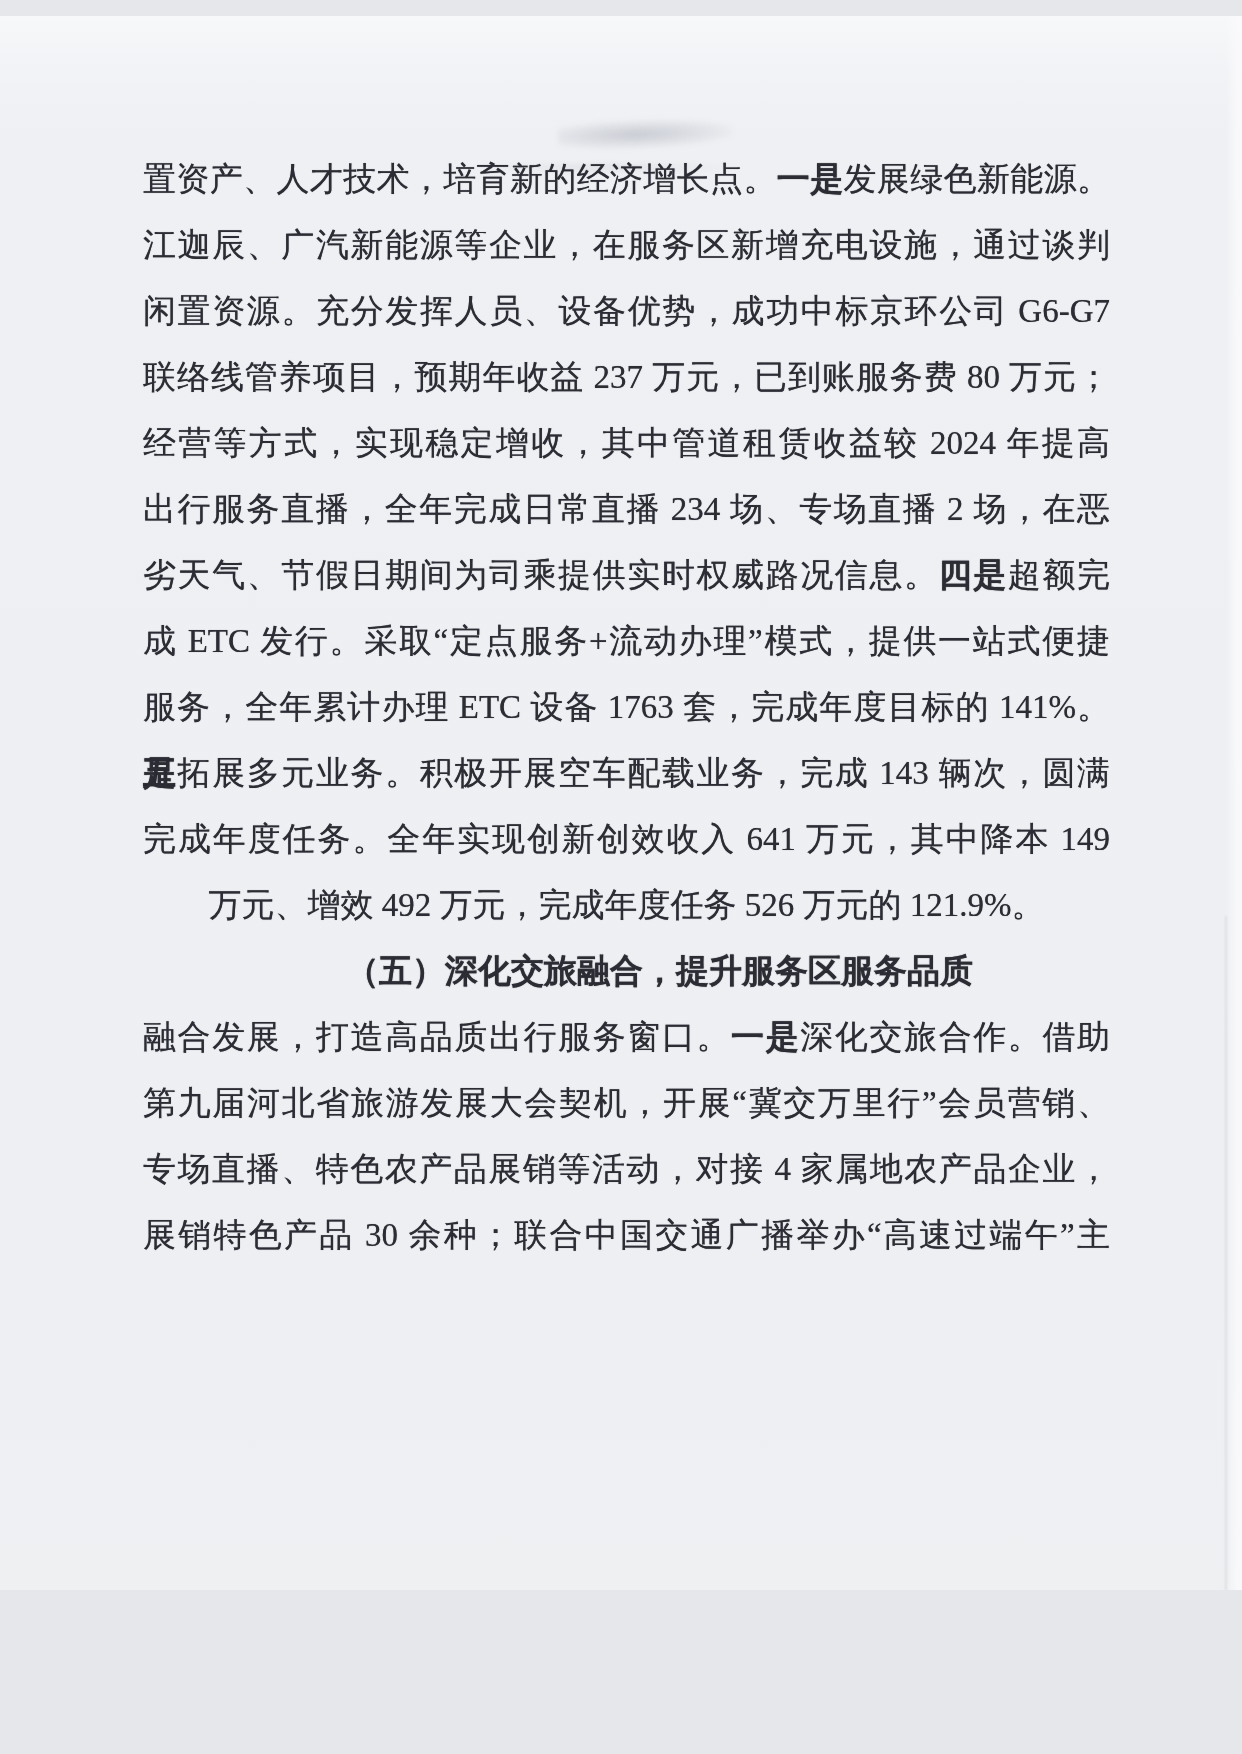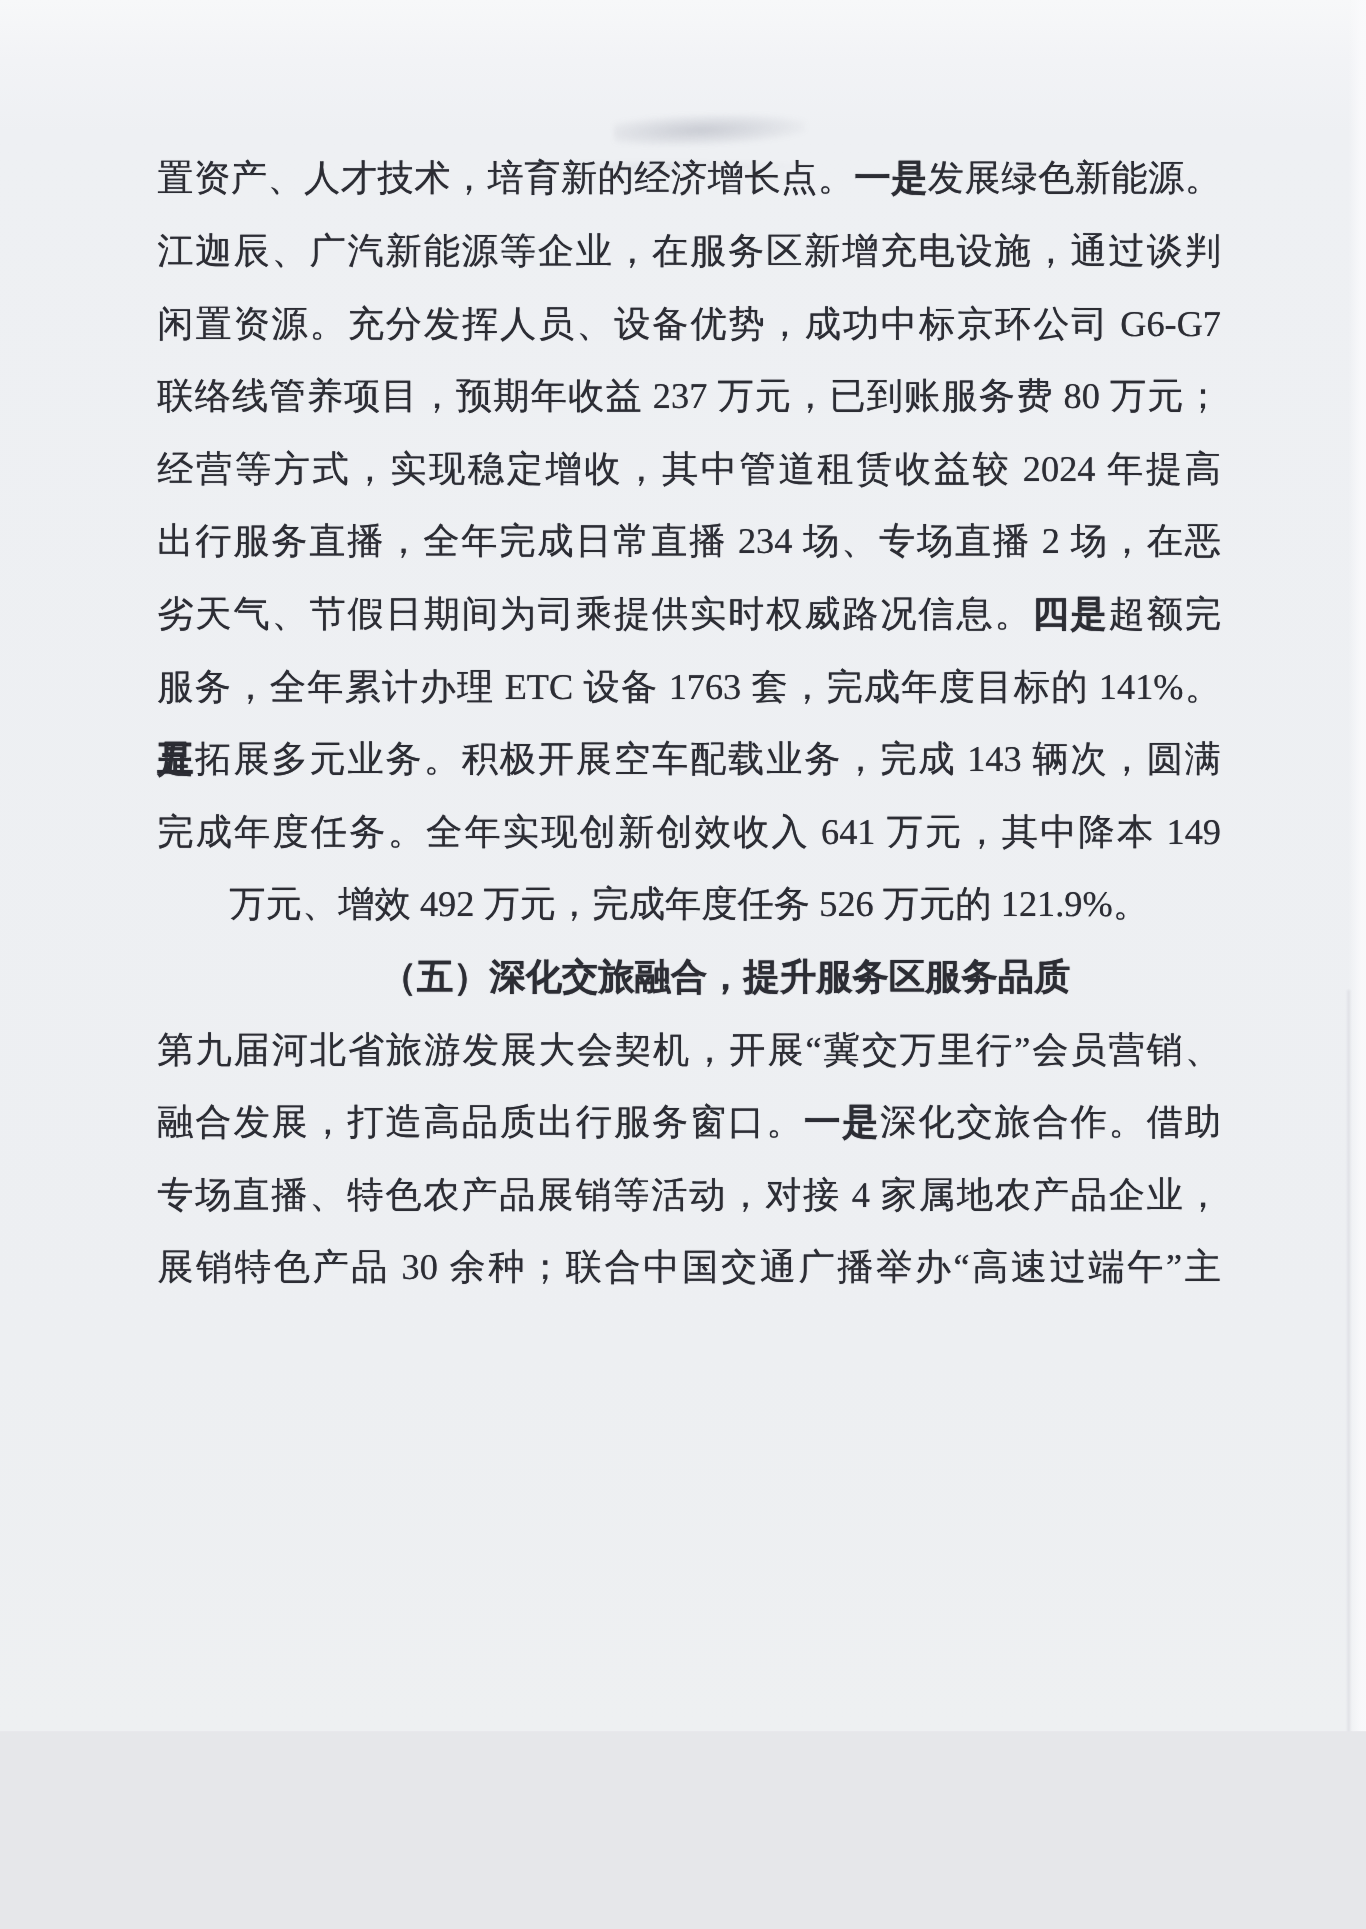--- a/index.html
+++ b/index.html
@@ -4,21 +4,21 @@
 <style>
   html, body {
     margin: 0;
     padding: 0;
     background: #e6e7ea;
   }
   .page {
     position: relative;
     width: 1242px;
     height: 1574px;
-    margin: 0 auto;
+    margin: 16px auto;
     overflow: hidden;
     background: linear-gradient(180deg,
       var(--paper-top, #f7f8f9) 0%,
       #f2f3f6 55px,
       var(--paper, #eef0f3) 120px,
       #edeff2 78%,
       #eef0f2 100%);
     font-family: "Liberation Serif", "DejaVu Serif", serif;
     color: var(--ink, #2c2d34);
   }
@@ -119,25 +119,26 @@
   <div class="edge-seam"></div>
 
   <div class="text-block" id="doc-body">
       <div class="line"><span>置资产、人才技术，培育新的经济增长点。</span><span class="bold">一是</span><span>发展绿色新能源。</span></div>
       <div class="line"><span>江迦辰、广汽新能源等企业，在服务区新增充电设施，通过谈判</span></div>
       <div class="line"><span>闲置资源。充分发挥人员、设备优势，成功中标京环公司 G6-G7</span></div>
       <div class="line"><span>联络线管养项目，预期年收益 237 万元，已到账服务费 80 万元；</span></div>
       <div class="line"><span>经营等方式，实现稳定增收，其中管道租赁收益较 2024 年提高</span></div>
       <div class="line"><span>出行服务直播，全年完成日常直播 234 场、专场直播 2 场，在恶</span></div>
       <div class="line"><span>劣天气、节假日期间为司乘提供实时权威路况信息。</span><span class="bold">四是</span><span>超额完</span></div>
+      <div class="line"><span>成 ETC 发行。采取“定点服务+流动办理”模式，提供一站式便捷</span></div>
       <div class="line"><span>服务，全年累计办理 ETC 设备 1763 套，完成年度目标的 141%。</span><span class="bold">五</span></div>
       <div class="line"><span class="bold">是</span><span>拓展多元业务。积极开展空车配载业务，完成 143 辆次，圆满</span></div>
       <div class="line"><span>完成年度任务。全年实现创新创效收入 641 万元，其中降本 149</span></div>
       <div class="line no-justify"><span>万元、增效 492 万元，完成年度任务 526 万元的 121.9%。</span></div>
       <div class="line heading indent no-justify"><span>（五）深化交旅融合，提升服务区服务品质</span></div>
+      <div class="line"><span>融合发展，打造高品质出行服务窗口。</span><span class="bold">一是</span><span>深化交旅合作。借助</span></div>
       <div class="line"><span>第九届河北省旅游发展大会契机，开展“冀交万里行”会员营销、</span></div>
-      <div class="line"><span>融合发展，打造高品质出行服务窗口。</span><span class="bold">一是</span><span>深化交旅合作。借助</span></div>
       <div class="line"><span>专场直播、特色农产品展销等活动，对接 4 家属地农产品企业，</span></div>
       <div class="line"><span>展销特色产品 30 余种；联合中国交通广播举办“高速过端午”主</span></div>
     </div>
 
   <div class="page-number">- 9 -</div>
 </div>
 
 </body></html>

